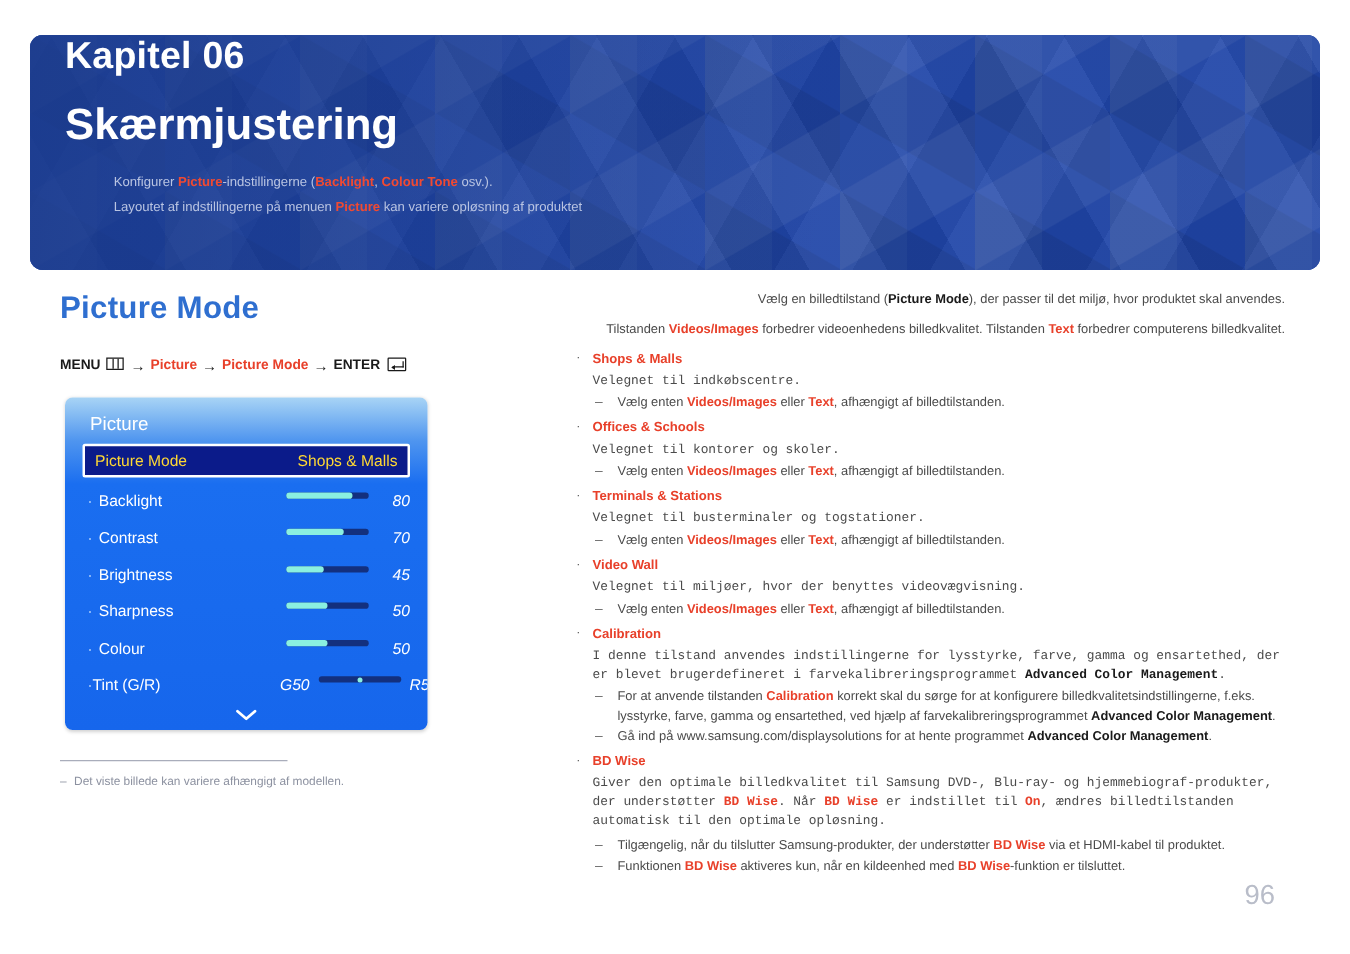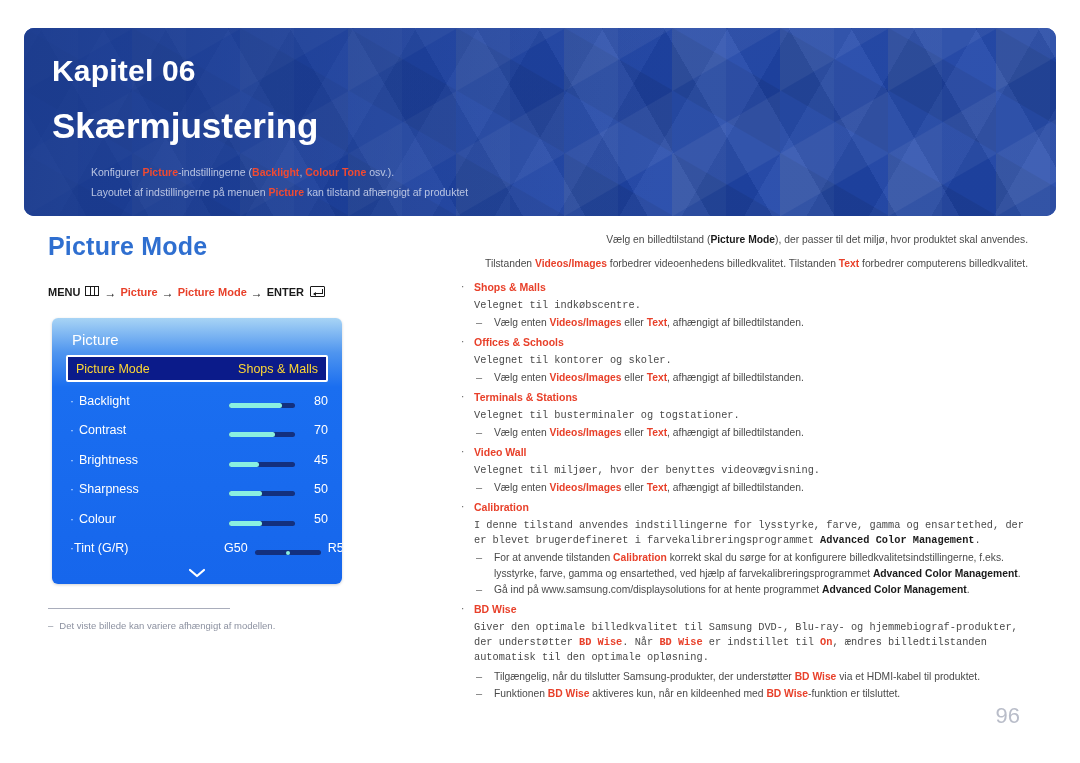--- a/index.html
+++ b/index.html
@@ -41,21 +41,20 @@
   .banner-fade {
     position: absolute; inset: 0;
     background: linear-gradient(100deg, rgba(26,58,140,.85) 0%, rgba(26,58,140,.30) 38%, rgba(26,58,140,0) 62%);
   }
   .banner-inner { position: absolute; left: 28px; top: 0; right: 20px; }
   .chapter-line {
     color: #ffffff;
     font-size: 30px;
     font-weight: bold;
     letter-spacing: .2px;
-    margin-top: 26px;
     line-height: 1.12;
   }
   .chapter-title {
     color: #ffffff;
     font-size: 35px;
     font-weight: bold;
     line-height: 1.15;
     margin-top: 18px;
   }
   .banner-sub {
@@ -147,21 +146,21 @@
     display: flex; align-items: center;
     color: #ffffff; font-size: 12.5px;
     padding-left: 4px;
   }
   .osd-row .dot {
     width: 10px; color: #cfe6ff; font-size: 12px;
     line-height: 1; text-align: left;
   }
   .osd-row .lbl { flex: 0 0 auto; width: 150px; }
   .osd-row .slider-wrap {
-    flex: 1; display: flex; align-items: flex-end; justify-content: flex-end; gap: 7px;
+    flex: 1; display: flex; align-items: flex-start; justify-content: flex-end; gap: 7px; font-style: italic;
   }
   .track {
     position: relative;
     width: 66px; height: 5px;
     background: #13307e; border-radius: 3px;
   }
   .track .fill {
     position: absolute; left: 0; top: 0; bottom: 0;
     background: #8af0e0; border-radius: 3px;
   }
@@ -228,21 +227,21 @@
     <div class="banner-pattern"></div>
     <div class="banner-fade"></div>
     <div class="banner-inner">
       <div class="chapter-line">Kapitel 06</div>
       <div class="chapter-title">Skærmjustering</div>
       <div class="banner-sub">
         <div>
           <span>Konfigurer </span><span class="hl">Picture</span><span>-indstillingerne (</span><span class="hl">Backlight</span><span>, </span><span class="hl">Colour Tone</span><span> osv.).</span>
         </div>
         <div>
-          <span>Layoutet af indstillingerne på menuen </span><span class="hl">Picture</span><span> kan tilstand afhængigt af produktet</span>
+          <span>Layoutet af indstillingerne på menuen </span><span class="hl">Picture</span><span> kan variere opløsning af produktet</span>
         </div>
       </div>
     </div>
   </div>
 
   <div class="section-title">Picture Mode</div>
 
   <div class="menu-path">
     <span>MENU</span>
     <span class="icon-menu"></span>

